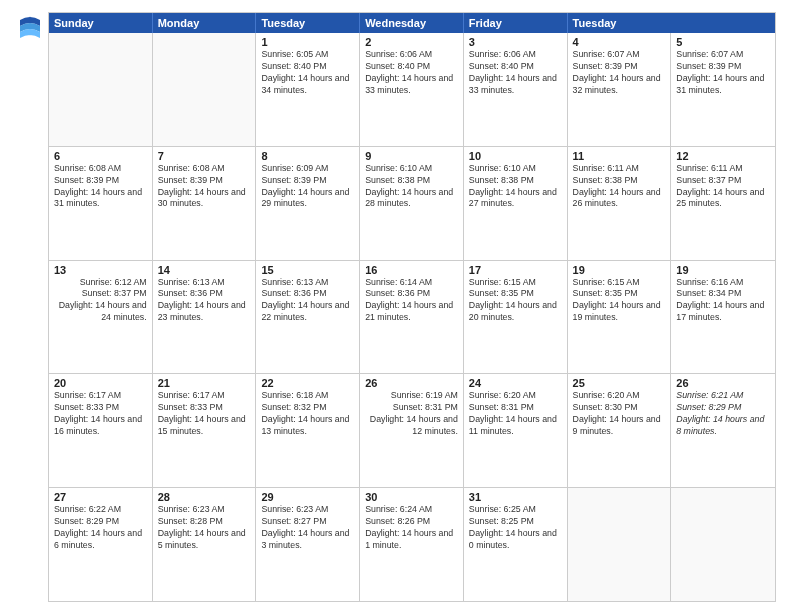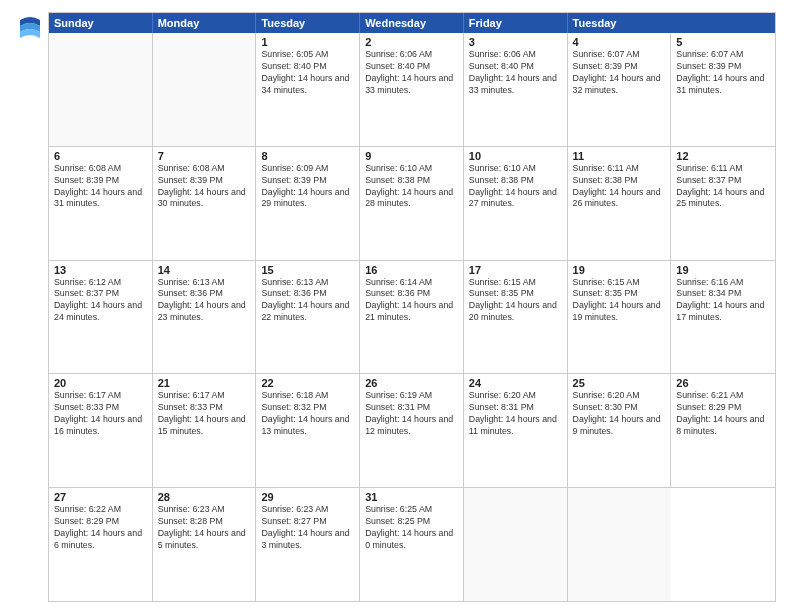--- a/index.html
+++ b/index.html
@@ -224,21 +224,21 @@
           <div class="cal-cell">
             <div class="day-num">12</div>
             <div class="day-info" style="white-space: pre-line;">Sunrise: 6:11 AM
 Sunset: 8:37 PM
 Daylight: 14 hours and 25 minutes.</div>
           </div>
         </div>
         <div class="cal-row">
           <div class="cal-cell">
             <div class="day-num">13</div>
-            <div class="day-info" style="white-space: pre-line;">Sunrise: 6:12 AM
+            <div class="day-info" style="white-space: pre-line; text-align: right;">Sunrise: 6:12 AM
 Sunset: 8:37 PM
 Daylight: 14 hours and 24 minutes.</div>
           </div>
           <div class="cal-cell">
             <div class="day-num">14</div>
             <div class="day-info" style="white-space: pre-line;">Sunrise: 6:13 AM
 Sunset: 8:36 PM
 Daylight: 14 hours and 23 minutes.</div>
           </div>
           <div class="cal-cell">
@@ -286,39 +286,39 @@
 Daylight: 14 hours and 15 minutes.</div>
           </div>
           <div class="cal-cell">
             <div class="day-num">22</div>
             <div class="day-info" style="white-space: pre-line;">Sunrise: 6:18 AM
 Sunset: 8:32 PM
 Daylight: 14 hours and 13 minutes.</div>
           </div>
           <div class="cal-cell">
             <div class="day-num">26</div>
-            <div class="day-info" style="white-space: pre-line;">Sunrise: 6:19 AM
+            <div class="day-info" style="white-space: pre-line; text-align: right;">Sunrise: 6:19 AM
 Sunset: 8:31 PM
 Daylight: 14 hours and 12 minutes.</div>
           </div>
           <div class="cal-cell">
             <div class="day-num">24</div>
             <div class="day-info" style="white-space: pre-line;">Sunrise: 6:20 AM
 Sunset: 8:31 PM
 Daylight: 14 hours and 11 minutes.</div>
           </div>
           <div class="cal-cell">
             <div class="day-num">25</div>
             <div class="day-info" style="white-space: pre-line;">Sunrise: 6:20 AM
 Sunset: 8:30 PM
 Daylight: 14 hours and 9 minutes.</div>
           </div>
           <div class="cal-cell">
             <div class="day-num">26</div>
-            <div class="day-info" style="white-space: pre-line;">Sunrise: 6:21 AM
+            <div class="day-info" style="white-space: pre-line; font-style: italic;">Sunrise: 6:21 AM
 Sunset: 8:29 PM
 Daylight: 14 hours and 8 minutes.</div>
           </div>
         </div>
         <div class="cal-row">
           <div class="cal-cell">
             <div class="day-num">27</div>
             <div class="day-info" style="white-space: pre-line;">Sunrise: 6:22 AM
 Sunset: 8:29 PM
 Daylight: 14 hours and 6 minutes.</div>
@@ -327,20 +327,26 @@
             <div class="day-num">28</div>
             <div class="day-info" style="white-space: pre-line;">Sunrise: 6:23 AM
 Sunset: 8:28 PM
 Daylight: 14 hours and 5 minutes.</div>
           </div>
           <div class="cal-cell">
             <div class="day-num">29</div>
             <div class="day-info" style="white-space: pre-line;">Sunrise: 6:23 AM
 Sunset: 8:27 PM
 Daylight: 14 hours and 3 minutes.</div>
+          </div>
+          <div class="cal-cell">
+            <div class="day-num">30</div>
+            <div class="day-info" style="white-space: pre-line;">Sunrise: 6:24 AM
+Sunset: 8:26 PM
+Daylight: 14 hours and 1 minute.</div>
           </div>
           <div class="cal-cell">
             <div class="day-num">31</div>
             <div class="day-info" style="white-space: pre-line;">Sunrise: 6:25 AM
 Sunset: 8:25 PM
 Daylight: 14 hours and 0 minutes.</div>
           </div>
           <div class="cal-cell empty"></div>
           <div class="cal-cell empty"></div>
         </div>

